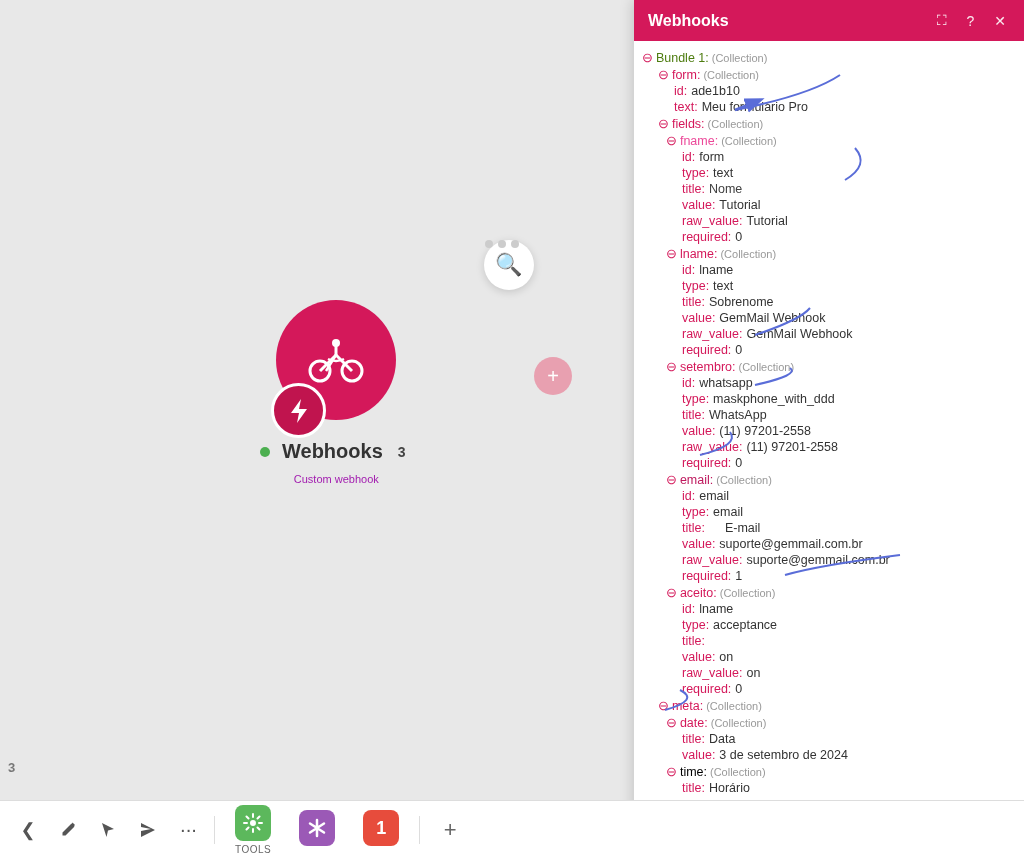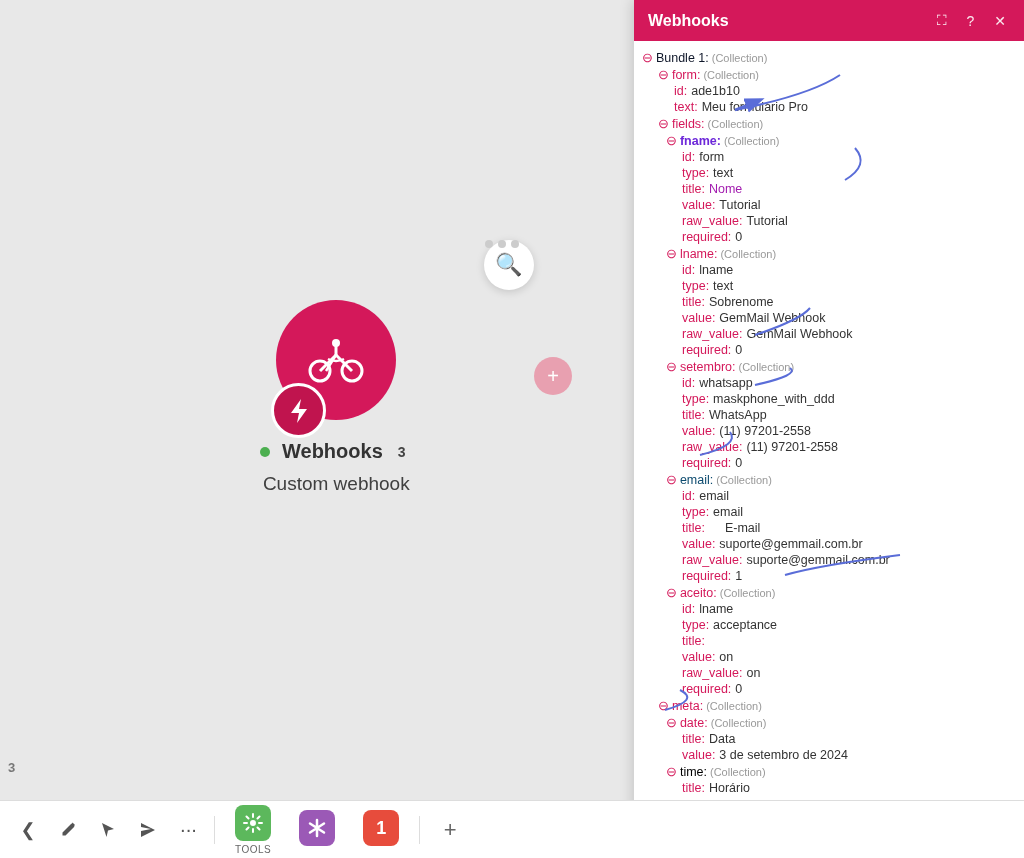--- a/index.html
+++ b/index.html
@@ -137,22 +137,22 @@
     .node-badge {
       background: #e8e8e8;
       border-radius: 4px;
       padding: 1px 7px;
       font-size: 14px;
       font-weight: 600;
       color: #444;
     }
 
     .node-subtitle {
-      font-size: 19px;
-      color: #404040;
+      font-size: 11px;
+      color: #a21caf;
     }
 
     .green-dot {
       width: 10px;
       height: 10px;
       border-radius: 50%;
       background: #4caf50;
       display: inline-block;
       margin-right: 4px;
     }
@@ -354,21 +354,21 @@
     <div class="panel-header-actions">
       <button class="panel-header-btn" title="Expand">⛶</button>
       <button class="panel-header-btn" title="Help">?</button>
       <button class="panel-header-btn" title="Close">✕</button>
     </div>
   </div>
 
   <div class="panel-content" id="tree-container">
   <div class="tree-line" style="--indent: 8px;">
       <span style="color:#d4185a; font-size:13px; cursor:pointer; margin-right:3px;">⊖</span>
-      <span style="color:#0f172a; font-weight:500;">Bundle 1:</span>
+      <span style="color:#4d7c0f; font-weight:500;">Bundle 1:</span>
       <span style="color:#999; font-size:11px; margin-left:3px;">(Collection)</span>
     </div>
       <div class="tree-line" style="--indent: 24px;">
       <span style="color:#d4185a; font-size:13px; cursor:pointer; margin-right:3px;">⊖</span>
       <span style="color:#d4185a; font-weight:500;">form:</span>
       <span style="color:#999; font-size:11px; margin-left:3px;">(Collection)</span>
     </div>
       <div class="tree-line" style="--indent: 40px;">
       <span style="color:#d4185a; font-weight:500;">id:</span>
       <span style="color:#333; margin-left:4px;">ade1b10</span>
@@ -377,34 +377,34 @@
       <span style="color:#d4185a; font-weight:500;">text:</span>
       <span style="color:#333; margin-left:4px;">Meu formulário Pro</span>
     </div>
       <div class="tree-line" style="--indent: 24px;">
       <span style="color:#d4185a; font-size:13px; cursor:pointer; margin-right:3px;">⊖</span>
       <span style="color:#d4185a; font-weight:500;">fields:</span>
       <span style="color:#999; font-size:11px; margin-left:3px;">(Collection)</span>
     </div>
       <div class="tree-line" style="--indent: 32px;">
       <span style="color:#d4185a; font-size:13px; cursor:pointer; margin-right:3px;">⊖</span>
-      <span style="color:#6d28d9; font-weight:700;text-align:center;">fname:</span>
+      <span style="color:#ec4899; font-weight:400;text-align:center;">fname:</span>
       <span style="color:#999; font-size:11px; margin-left:3px;">(Collection)</span>
     </div>
       <div class="tree-line" style="--indent: 48px;">
       <span style="color:#d4185a; font-weight:500;">id:</span>
       <span style="color:#333; margin-left:4px;">form</span>
     </div>
       <div class="tree-line" style="--indent: 48px;">
       <span style="color:#d4185a; font-weight:500;">type:</span>
       <span style="color:#333; margin-left:4px;">text</span>
     </div>
       <div class="tree-line" style="--indent: 48px;">
       <span style="color:#d4185a; font-weight:500;">title:</span>
-      <span style="color:#a21caf; margin-left:4px;">Nome</span>
+      <span style="color:#404040; margin-left:4px;">Nome</span>
     </div>
       <div class="tree-line" style="--indent: 48px;">
       <span style="color:#d4185a; font-weight:500;">value:</span>
       <span style="color:#333; margin-left:4px;">Tutorial</span>
     </div>
       <div class="tree-line" style="--indent: 48px;">
       <span style="color:#d4185a; font-weight:500;">raw_value:</span>
       <span style="color:#333; margin-left:4px;">Tutorial</span>
     </div>
       <div class="tree-line" style="--indent: 48px;">
@@ -464,21 +464,21 @@
       <div class="tree-line" style="--indent: 48px;">
       <span style="color:#d4185a; font-weight:500;">raw_value:</span>
       <span style="color:#333; margin-left:4px;">(11) 97201-2558</span>
     </div>
       <div class="tree-line" style="--indent: 48px;">
       <span style="color:#d4185a; font-weight:500;">required:</span>
       <span style="color:#333; margin-left:4px;">0</span>
     </div>
       <div class="tree-line" style="--indent: 32px;">
       <span style="color:#d4185a; font-size:13px; cursor:pointer; margin-right:3px;">⊖</span>
-      <span style="color:#0c4a6e; font-weight:500;">email:</span>
+      <span style="color:#be185d; font-weight:500;">email:</span>
       <span style="color:#999; font-size:11px; margin-left:3px;">(Collection)</span>
     </div>
       <div class="tree-line" style="--indent: 48px;">
       <span style="color:#d4185a; font-weight:500;">id:</span>
       <span style="color:#333; margin-left:4px;">email</span>
     </div>
       <div class="tree-line" style="--indent: 48px;">
       <span style="color:#d4185a; font-weight:500;">type:</span>
       <span style="color:#333; margin-left:4px;">email</span>
     </div>

